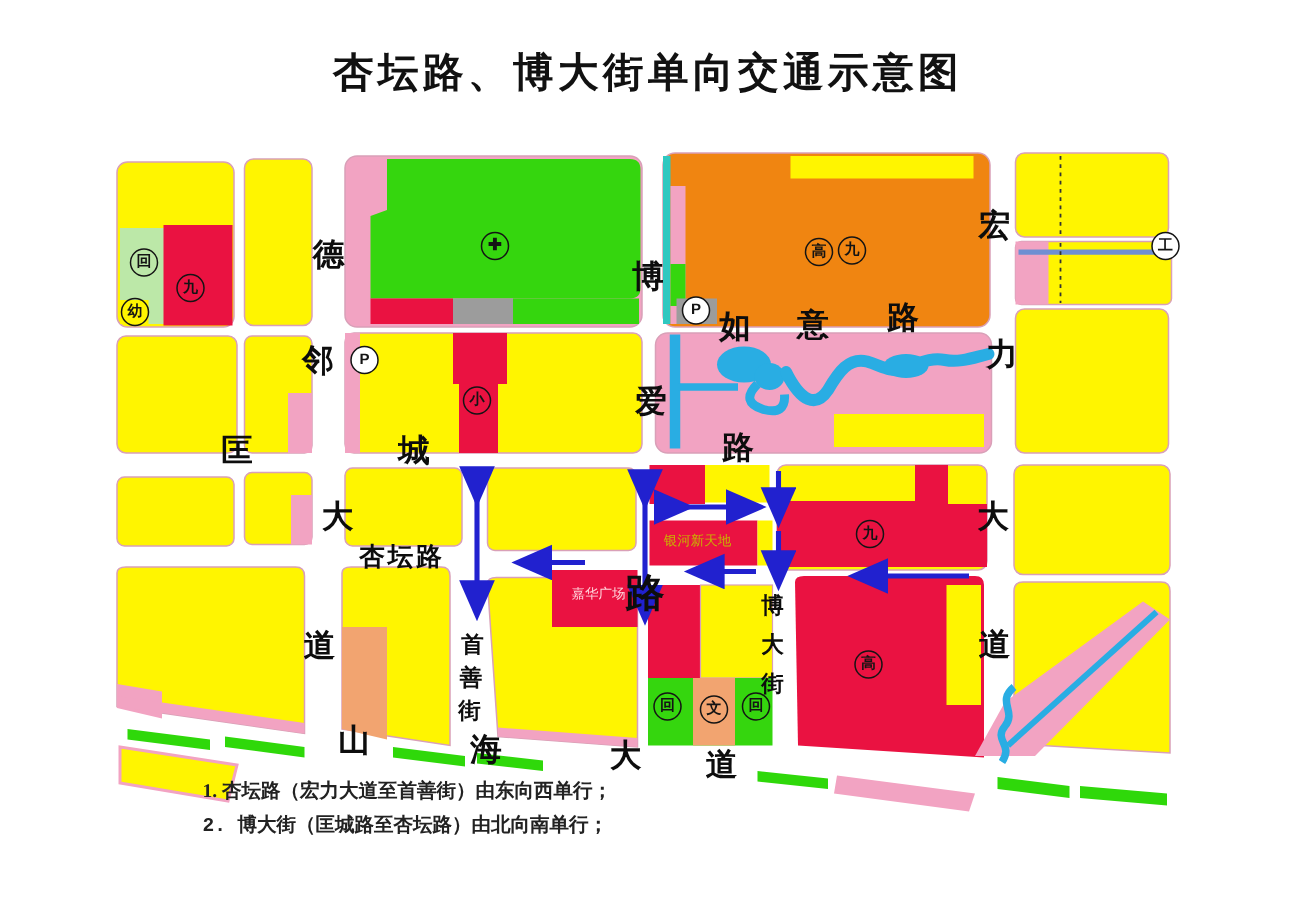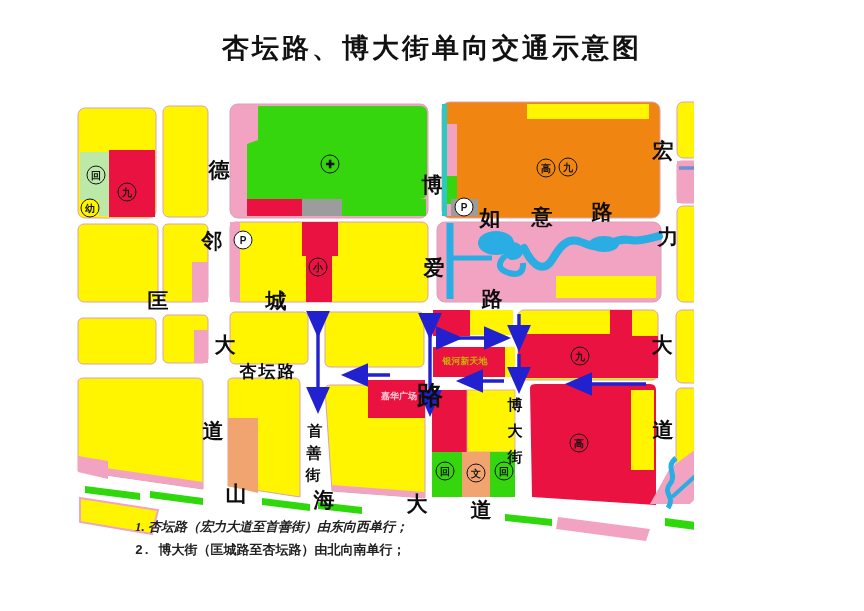--- a/index.html
+++ b/index.html
@@ -1,31 +1,31 @@
 <!DOCTYPE html>
 <html><head>
 <meta charset="utf-8">
 <style>
   html,body{margin:0;padding:0;background:#fff;}
-  #canvas{position:relative;width:694px;height:611px;background:#ffffff;overflow:hidden;
+  #canvas{position:relative;width:864px;height:611px;background:#ffffff;overflow:hidden;
           font-family:"Liberation Serif","DejaVu Serif",serif;}
   #mapsvg{position:absolute;left:0;top:0;}
   .lbl{position:absolute;transform:translate(-50%,-50%);color:#0d0d0d;font-weight:700;
        white-space:nowrap;line-height:1;z-index:5;}
   .rd{font-size:21px;}
   .rd-sm{font-size:15px;}
   .title{position:absolute;left:432px;top:48px;transform:translate(-50%,-50%);
          font-family:"Liberation Sans","DejaVu Sans",sans-serif;font-weight:700;
          font-size:27px;letter-spacing:3px;color:#111;white-space:nowrap;z-index:6;}
   .circ{position:absolute;width:17px;height:17px;border:1.7px solid #141414;border-radius:50%;
         display:flex;align-items:center;justify-content:center;font-size:10px;font-weight:700;
         color:#141414;transform:translate(-50%,-50%);line-height:1;z-index:6;background:transparent;
         font-family:"Liberation Serif","DejaVu Serif",serif;}
   .circ.wbg{background:#fff;}
-  .tiny{font-size:9px;font-weight:700;letter-spacing:0;}
+  .tiny{font-size:9px;font-weight:400;letter-spacing:0;}
   .note{position:absolute;font-size:13px;font-weight:700;color:#222;white-space:nowrap;z-index:5;}
   .big{font-size:26px;}
 </style>
 </head>
 <body>
 
 <div id="canvas">
 
   <svg id="mapsvg" width="864" height="611" viewBox="0 0 864 611">
     <defs>
@@ -218,16 +218,16 @@
   <div class="circ wbg" style="left:464px;top:207px;font-family:'Liberation Sans',sans-serif;">P</div>
   <div class="circ wbg" style="left:243px;top:240px;font-family:'Liberation Sans',sans-serif;">P</div>
   <div class="circ" style="left:318px;top:267px;">小</div>
   <div class="circ" style="left:580px;top:356px;">九</div>
   <div class="circ" style="left:579px;top:443px;">高</div>
   <div class="circ" style="left:445px;top:471px;">回</div>
   <div class="circ" style="left:476px;top:473px;">文</div>
   <div class="circ" style="left:504px;top:471px;">回</div>
   <div class="circ wbg" style="left:777px;top:164px;">工</div>
 
-  <div class="note" style="left:135px;top:518px;font-style:italic;">1. 杏坛路（宏力大道至首善街）由东向西单行；</div>
+  <div class="note" style="left:135px;top:518px;">1. 杏坛路（宏力大道至首善街）由东向西单行；</div>
   <div class="note" style="left:135px;top:541px;font-family:Liberation Mono, monospace;">2. 博大街（匡城路至杏坛路）由北向南单行；</div>
 
 </div>
 
 </body></html>

